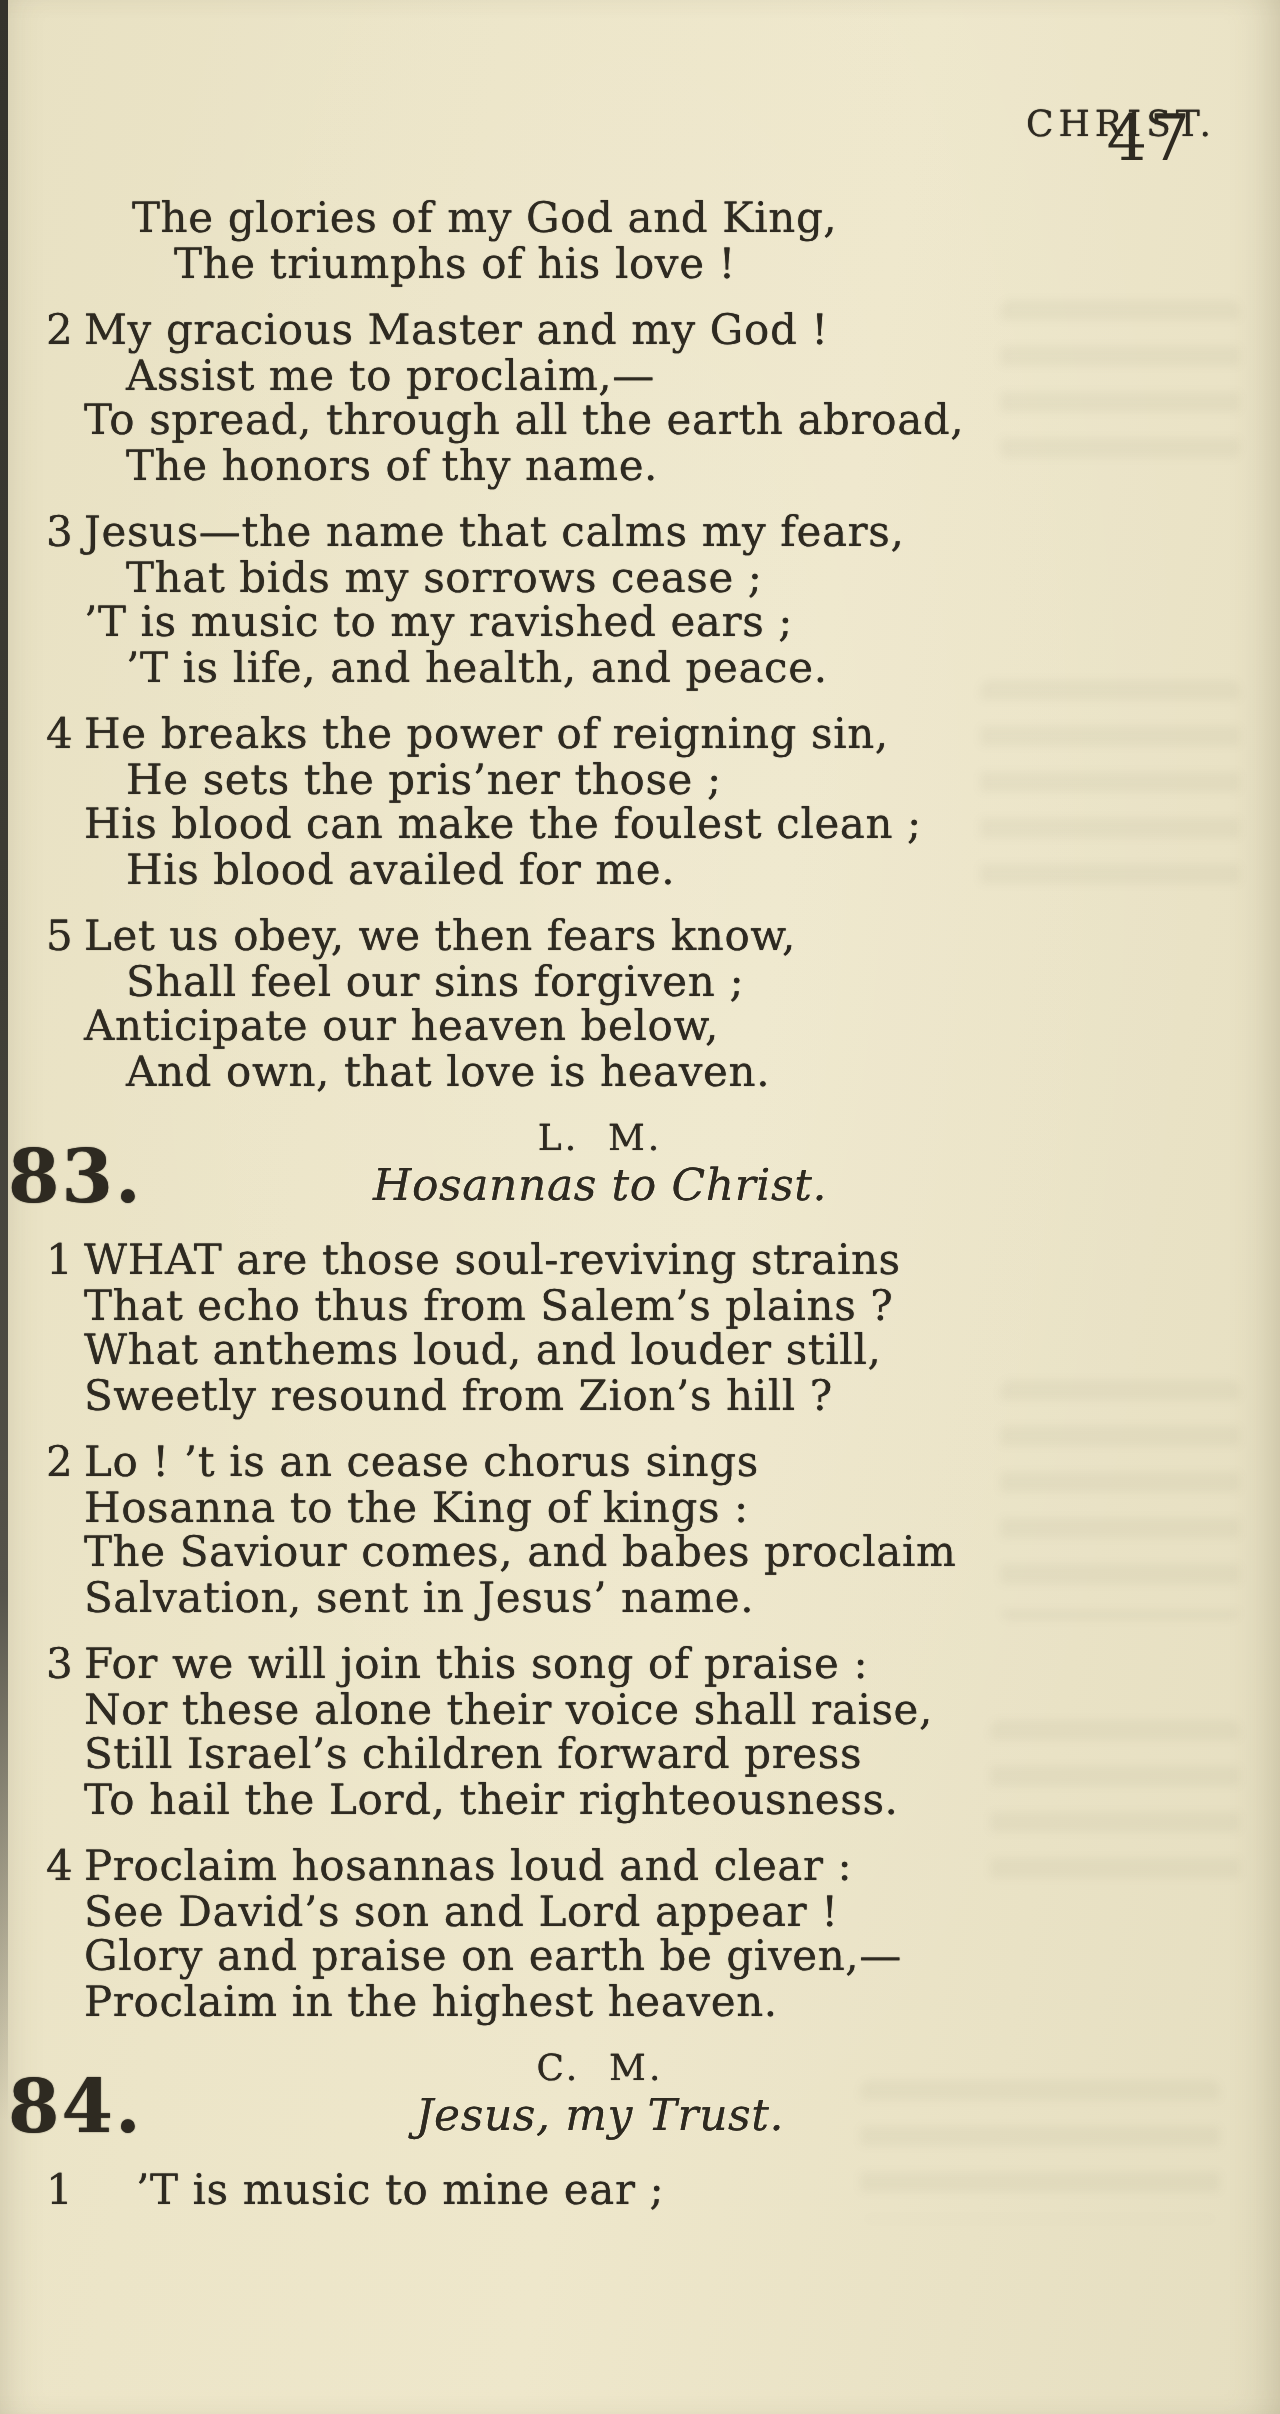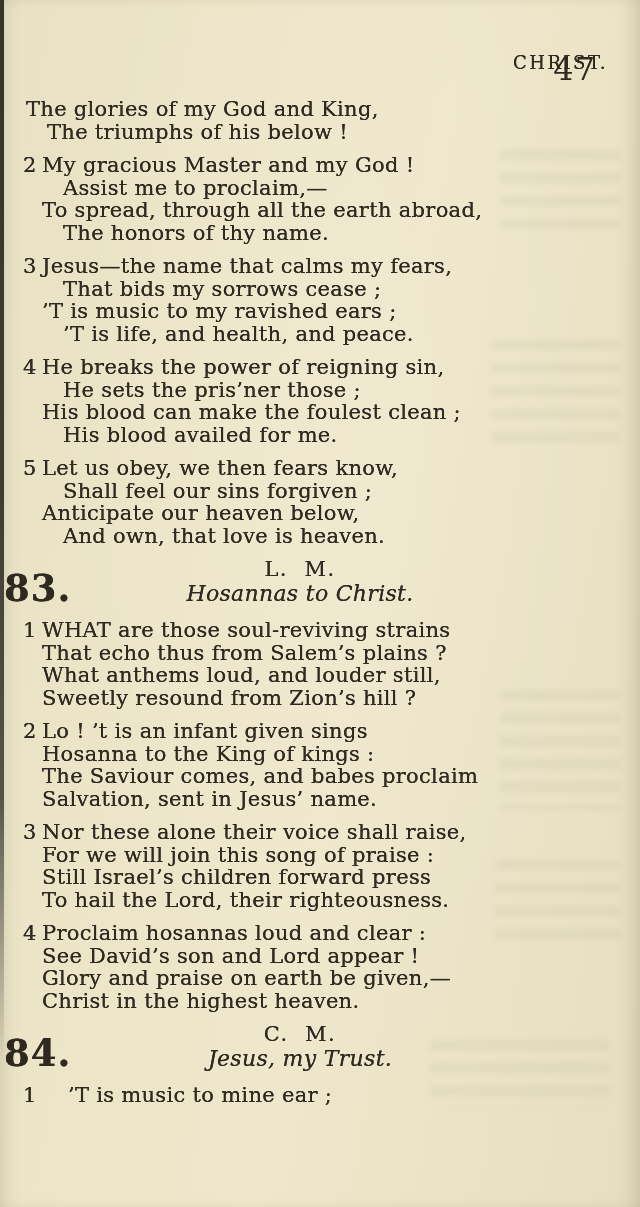--- a/index.html
+++ b/index.html
@@ -59,37 +59,37 @@
   }
 
   .stanza {
     position: relative;
     padding-left: 42px;
     font-size: 21px;
     line-height: 22.5px;
     margin-bottom: 11px;
     text-shadow: 0 0 0.4px currentColor;
   }
-  .stanza.frag { padding-left: 26px; }
+  .stanza.frag { padding-left: 66px; }
   .vnum { position: absolute; left: 23px; top: 0; }
   .line { white-space: nowrap; }
   .line.ind  { padding-left: 21px; }
   .line.ind2 { padding-left: 26px; }
 
   .hymn-head { position: relative; margin-top: 10px; margin-bottom: 12px; }
   .hymn-head.second { }
   .hymn-number {
     position: absolute; left: 4px; top: 13px;
     font-size: 37px; font-weight: bold; line-height: 34px;
     letter-spacing: 1px;
     text-shadow: 0 0 0.6px currentColor;
   }
   .meter {
     text-align: center; width: 600px;
-    font-size: 21px; line-height: 23px;
+    font-size: 18px; line-height: 23px;
     white-space: pre; letter-spacing: 1.5px;
     text-shadow: 0 0 0.4px currentColor;
   }
   .hymn-title {
     text-align: center; width: 600px;
     font-style: italic;
     font-size: 22px; line-height: 26px;
     text-shadow: 0 0 0.3px currentColor;
   }
 </style>
@@ -106,21 +106,21 @@
   <div class="smudge sm5"></div>
 
   <header class="page-header">
     <div class="running-title">CHRIST.</div>
     <div class="page-number">47</div>
   </header>
 
   <section>
     <div class="stanza frag">
       <div class="line">The glories of my God and King,</div>
-      <div class="line ind">The triumphs of his below !</div>
+      <div class="line ind">The triumphs of his love !</div>
     </div>
     <div class="stanza">
       <span class="vnum">2</span>
       <div class="line">My gracious Master and my God !</div>
       <div class="line ind">Assist me to proclaim,—</div>
       <div class="line">To spread, through all the earth abroad,</div>
       <div class="line ind">The honors of thy name.</div>
     </div>
     <div class="stanza">
       <span class="vnum">3</span>
@@ -153,38 +153,38 @@
     </div>
     <div class="stanza">
       <span class="vnum">1</span>
       <div class="line">WHAT are those soul-reviving strains</div>
       <div class="line">That echo thus from Salem’s plains ?</div>
       <div class="line">What anthems loud, and louder still,</div>
       <div class="line">Sweetly resound from Zion’s hill ?</div>
     </div>
     <div class="stanza">
       <span class="vnum">2</span>
-      <div class="line">Lo ! ’t is an infant given sings</div>
+      <div class="line">Lo ! ’t is an cease chorus sings</div>
       <div class="line">Hosanna to the King of kings :</div>
       <div class="line">The Saviour comes, and babes proclaim</div>
       <div class="line">Salvation, sent in Jesus’ name.</div>
     </div>
     <div class="stanza">
       <span class="vnum">3</span>
+      <div class="line">For we will join this song of praise :</div>
       <div class="line">Nor these alone their voice shall raise,</div>
-      <div class="line">For we will join this song of praise :</div>
       <div class="line">Still Israel’s children forward press</div>
       <div class="line">To hail the Lord, their righteousness.</div>
     </div>
     <div class="stanza">
       <span class="vnum">4</span>
       <div class="line">Proclaim hosannas loud and clear :</div>
       <div class="line">See David’s son and Lord appear !</div>
       <div class="line">Glory and praise on earth be given,—</div>
-      <div class="line">Christ in the highest heaven.</div>
+      <div class="line">Proclaim in the highest heaven.</div>
     </div>
   </section>
 
   <section>
     <div class="hymn-head second">
       <div class="hymn-number">84.</div>
       <div class="meter">C.  M.</div>
       <div class="hymn-title">Jesus, my Trust.</div>
     </div>
     <div class="stanza">

